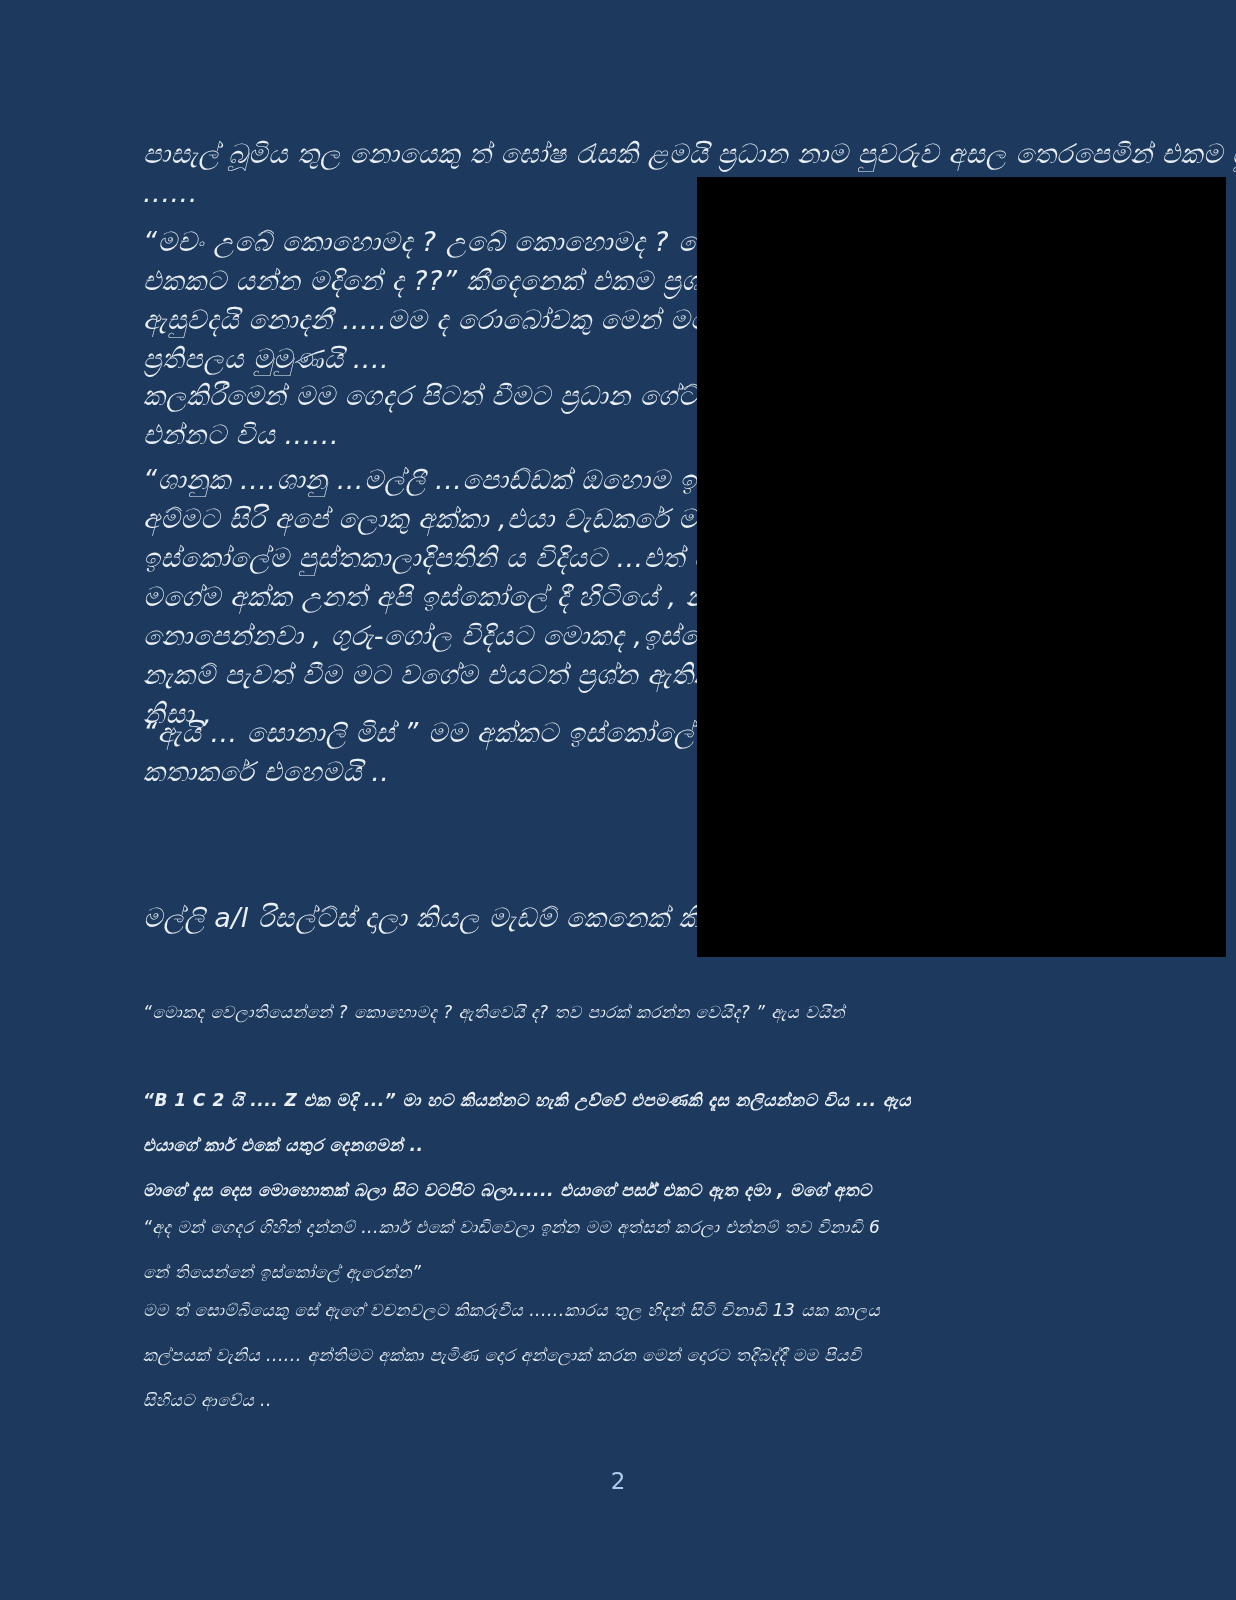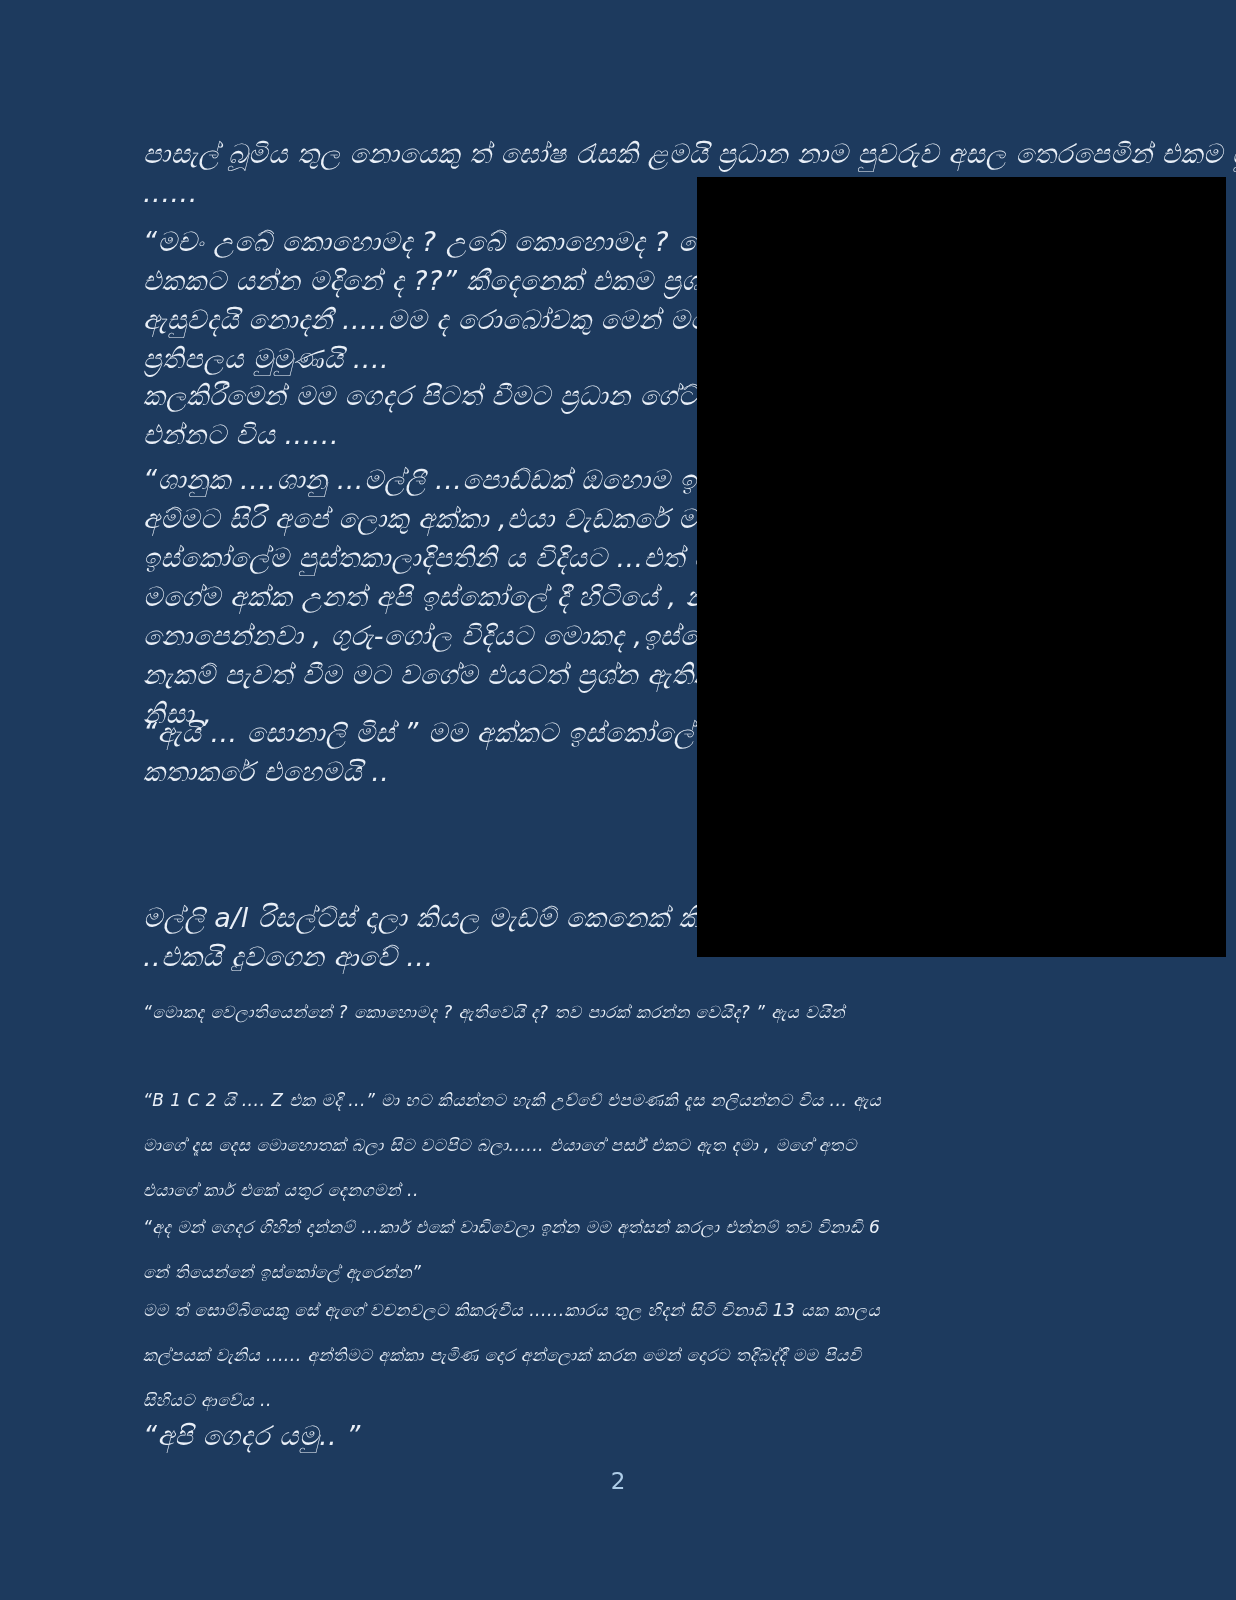--- a/index.html
+++ b/index.html
@@ -76,43 +76,39 @@
     <div class="line">නිසා ,</div>
   </div>
 
   <div class="para narrow" style="left:143px; top:713px;">
     <div class="line">“ඇයි ... සොනාලි මිස් ” මම අක්කට ඉස්කෝලේ දී</div>
     <div class="line">කතාකරේ එහෙමයි ..</div>
   </div>
 
   <div class="para narrow" style="left:143px; top:898px;">
     <div class="line">මල්ලි a/l රිසල්ට්ස් දාලා කියල මැඩම් කෙනෙක් කිවා</div>
-    <div class="line">..එකයි  දුවගෙන ආවේ ...</div>
   </div>
 
   <div class="para wide" style="left:143px; top:990px;">
     <div class="line">“මොකද වෙලාතියෙන්නේ ? කොහොමද ? ඇතිවෙයි ද? තව පාරක් කරන්න වෙයිද? ” ඇය වයින්</div>
   </div>
 
-  <div class="para wide" style="left:143px; top:1078px;">
+  <div class="para wide" style="left:143px; top:1078px;font-weight:bold;">
     <div class="line">“B 1 C 2 යි .... Z එක මදි ...” මා හට කියන්නට හැකි උව්වේ එපමණකි දෑස නලියන්නට විය ... ඇය</div>
+    <div class="line">එයාගේ කාර් එකේ යතුර දෙනගමන් ..</div>
     <div class="line">මාගේ දෑස දෙස මොහොතක් බලා සිට වටපිට බලා...... එයාගේ පර්ස් එකට ඇත දමා , මගේ අතට</div>
-    <div class="line">එයාගේ කාර් එකේ යතුර දෙනගමන් ..</div>
   </div>
 
   <div class="para wide" style="left:143px; top:1205px;">
     <div class="line">“අද මන් ගෙදර ගිහින් දාන්නම් ...කාර් එකේ වාඩිවෙලා ඉන්න මම අත්සන් කරලා එන්නම් තව විනාඩි 6</div>
     <div class="line">නේ තියෙන්නේ ඉස්කෝලේ ඇරෙන්න”</div>
   </div>
 
   <div class="para wide" style="left:143px; top:1288px;">
     <div class="line">මම ත් සොම්බියෙකු සේ ඇගේ වචනවලට කිකරුවීය ......කාරය තුල හිදන් සිටි විනාඩි 13 යක කාලය</div>
     <div class="line">කල්පයක් වැනිය ...... අන්තිමට  අක්කා පැමිණ දොර අන්ලොක් කරන මෙන් දොරට තදිබද්දී මම පියවි</div>
     <div class="line">සිහියට ආවේය ..</div>
   </div>
 
-  <div class="para narrow" style="left:143px; top:1416px;">
-    <div class="line">“අපි ගෙදර යමු.. ”</div>
-  </div>
 
   <div class="page-number">2</div>
 
 </div>
 
 </body></html>

